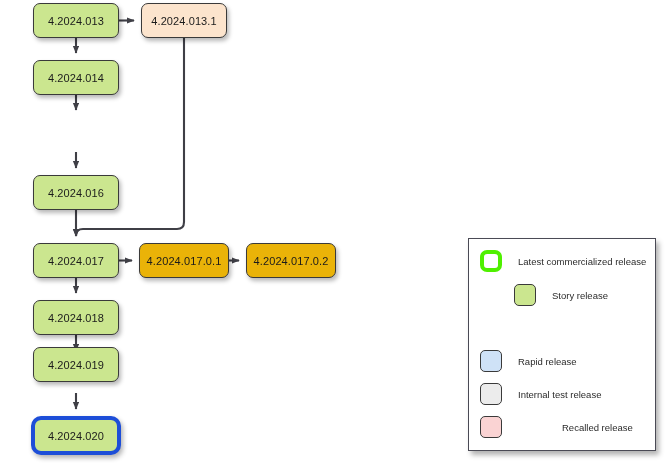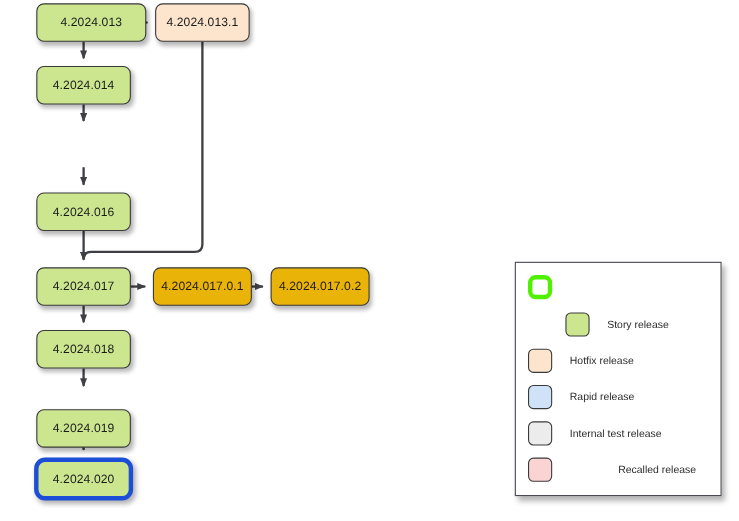--- a/index.html
+++ b/index.html
@@ -100,42 +100,39 @@
 
       <path d="M119,260.5 L132,260.5" marker-end="url(#ah)"></path>
       <path d="M229,260.5 L239,260.5" marker-end="url(#ah)"></path>
 
       <path d="M76,278 L76,293" marker-end="url(#ah)"></path>
       <path d="M76,335 L76,351" marker-end="url(#ah)"></path>
       <path d="M76,393 L76,409" marker-end="url(#ah)"></path>
     </g>
   </svg>
 
-  <div class="node story" style="left:33px;top:3px;width:100px;height:35px;">4.2024.013</div>
+  <div class="node story" style="left:33px;top:3px;width:86px;height:35px;">4.2024.013</div>
   <div class="node hotfix" style="left:141px;top:3px;width:86px;height:35px;">4.2024.013.1</div>
   <div class="node story" style="left:33px;top:60px;width:86px;height:35px;">4.2024.014</div>
   <div class="node story" style="left:33px;top:175px;width:86px;height:35px;">4.2024.016</div>
   <div class="node story" style="left:33px;top:243px;width:86px;height:35px;">4.2024.017</div>
   <div class="node rapid" style="left:139px;top:243px;width:90px;height:35px;">4.2024.017.0.1</div>
   <div class="node rapid" style="left:246px;top:243px;width:90px;height:35px;">4.2024.017.0.2</div>
   <div class="node story" style="left:33px;top:300px;width:86px;height:35px;">4.2024.018</div>
-  <div class="node story" style="left:33px;top:372px;width:86px;height:35px;">4.2024.019</div>
+  <div class="node story" style="left:33px;top:347px;width:86px;height:35px;">4.2024.019</div>
   <div class="node latest" style="left:31px;top:416px;width:90px;height:39px;">4.2024.020</div>
 
   <div id="legend">
     <div class="legend-row" style="top:10px;">
       <span class="swatch latest"></span>
+      <span class="legend-label">Latest commercialized release</span>
     </div>
     <div class="legend-row" style="top:44px;padding-left:34px;">
       <span class="swatch story"></span>
       <span class="legend-label">Story release</span>
-    </div>
-    <div class="legend-row" style="top:77px;">
-      <span class="swatch hotfix"></span>
-      <span class="legend-label">Hotfix release</span>
     </div>
     <div class="legend-row" style="top:143px;">
       <span class="swatch internal"></span>
       <span class="legend-label">Internal test release</span>
     </div>
     <div class="legend-row" style="top:110px;">
       <span class="swatch rapid"></span>
       <span class="legend-label">Rapid release</span>
     </div>
     <div class="legend-row" style="top:176px;gap:44px;">

